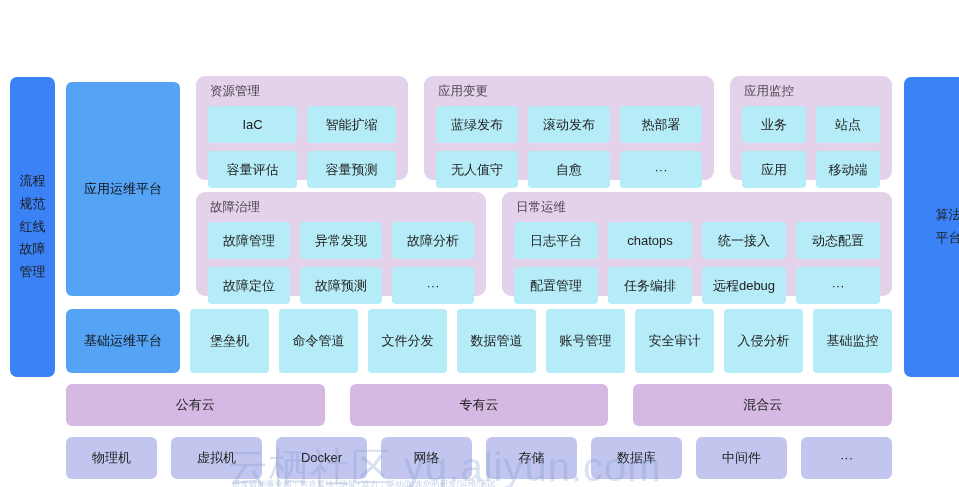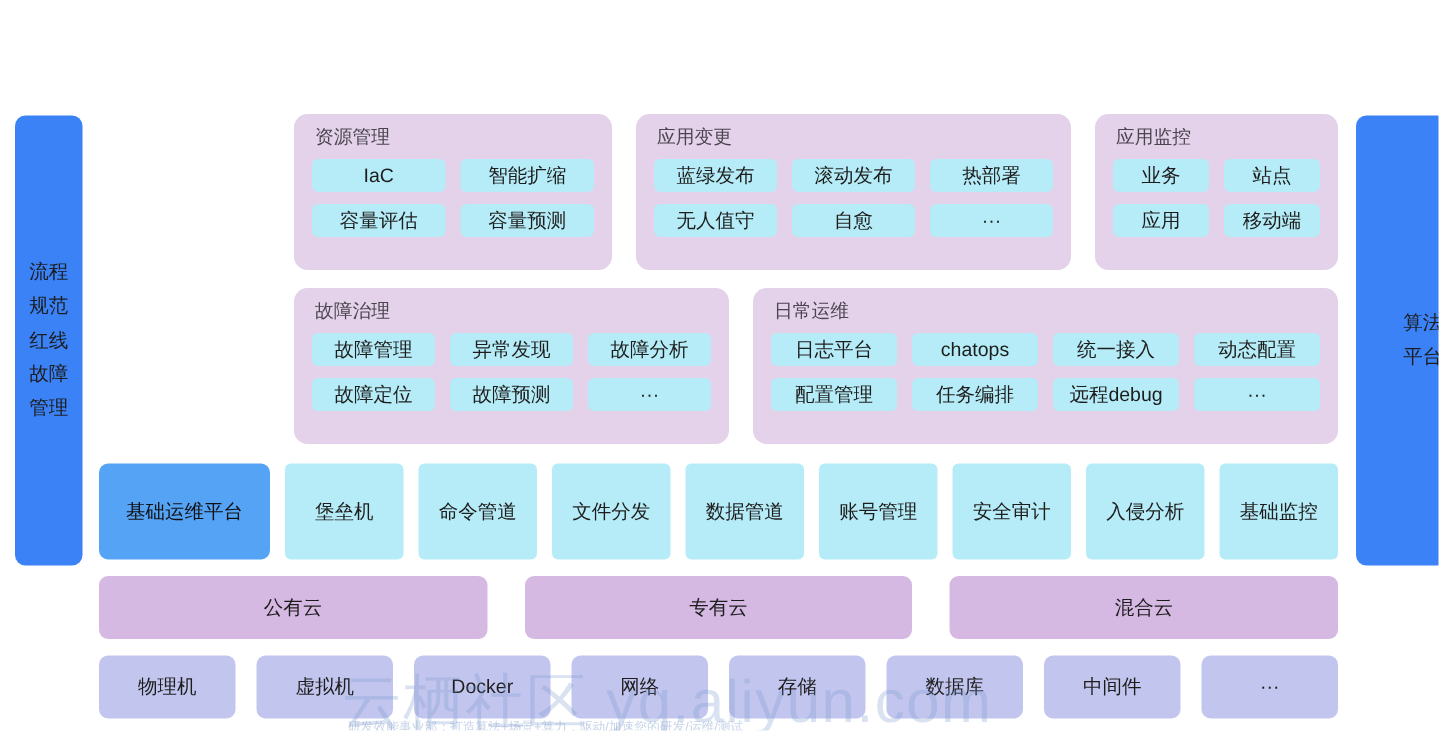--- a/index.html
+++ b/index.html
@@ -119,21 +119,21 @@
   .panel-title {
     font-size: 12.5px;
     color: #4c4550;
     margin: 0 0 7px 2px;
     line-height: 1.2;
   }
   .panel-grid {
     display: grid;
     gap: 8px 10px;
   }
-  .panel-grid .chip { height: 22px; }
+  .panel-grid .chip { height: 37px; }
 
   
   #panel-resource  { left: 196px; top: 76px;  width: 212px; height: 104px; }
   #panel-resource  .panel-grid { grid-template-columns: repeat(2, 1fr); }
   #panel-change    { left: 424px; top: 76px;  width: 290px; height: 104px; }
   #panel-change    .panel-grid { grid-template-columns: repeat(3, 1fr); }
   #panel-monitor   { left: 730px; top: 76px;  width: 162px; height: 104px; }
   #panel-monitor   .panel-grid { grid-template-columns: repeat(2, 1fr); }
 
   
@@ -219,20 +219,23 @@
     <span class="rail-line">红线</span>
     <span class="rail-line">故障</span>
     <span class="rail-line">管理</span>
   </div>
 
   <div class="rail rail-right">
     <span class="rail-line">算法</span>
     <span class="rail-line">平台</span>
   </div>
 
+  <div class="platform-app">
+    <span>应用运维平台</span>
+  </div>
 
   <div class="platform-base">
     <span>基础运维平台</span>
   </div>
 
   <div class="panel" id="panel-resource">
     <div class="panel-title">资源管理</div>
     <div class="panel-grid">
       <div class="chip chip-cyan">IaC</div>
       <div class="chip chip-cyan">智能扩缩</div>

